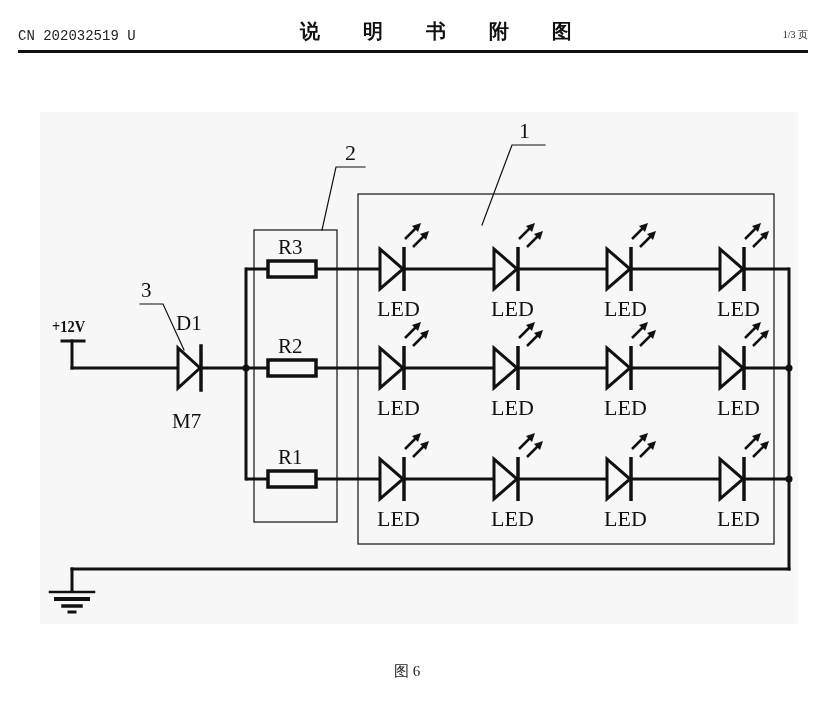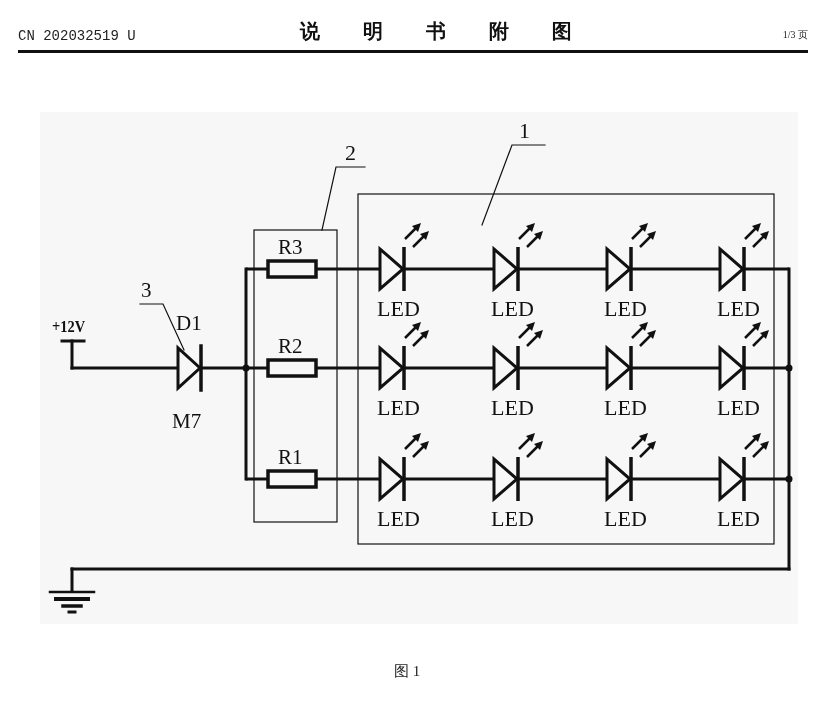--- a/index.html
+++ b/index.html
@@ -209,13 +209,13 @@
           <polygon points="761,433 752,436 758,442" fill="#111"></polygon>
           <line x1="753" y1="457" x2="765" y2="445" stroke="#111" stroke-width="2.5"></line>
           <polygon points="769,441 760,444 766,450" fill="#111"></polygon>
         </g>
         <text x="717" y="526" font-size="22" fill="#111" font-family="Liberation Serif, DejaVu Serif, serif">LED</text>
         <line x1="744" y1="479" x2="789" y2="479" stroke="#111" stroke-width="3"></line>
       </g>
     </g>
 </svg>
 
-<div class="caption">图 1</div>
+<div class="caption">图 6</div>
 
 </body></html>

